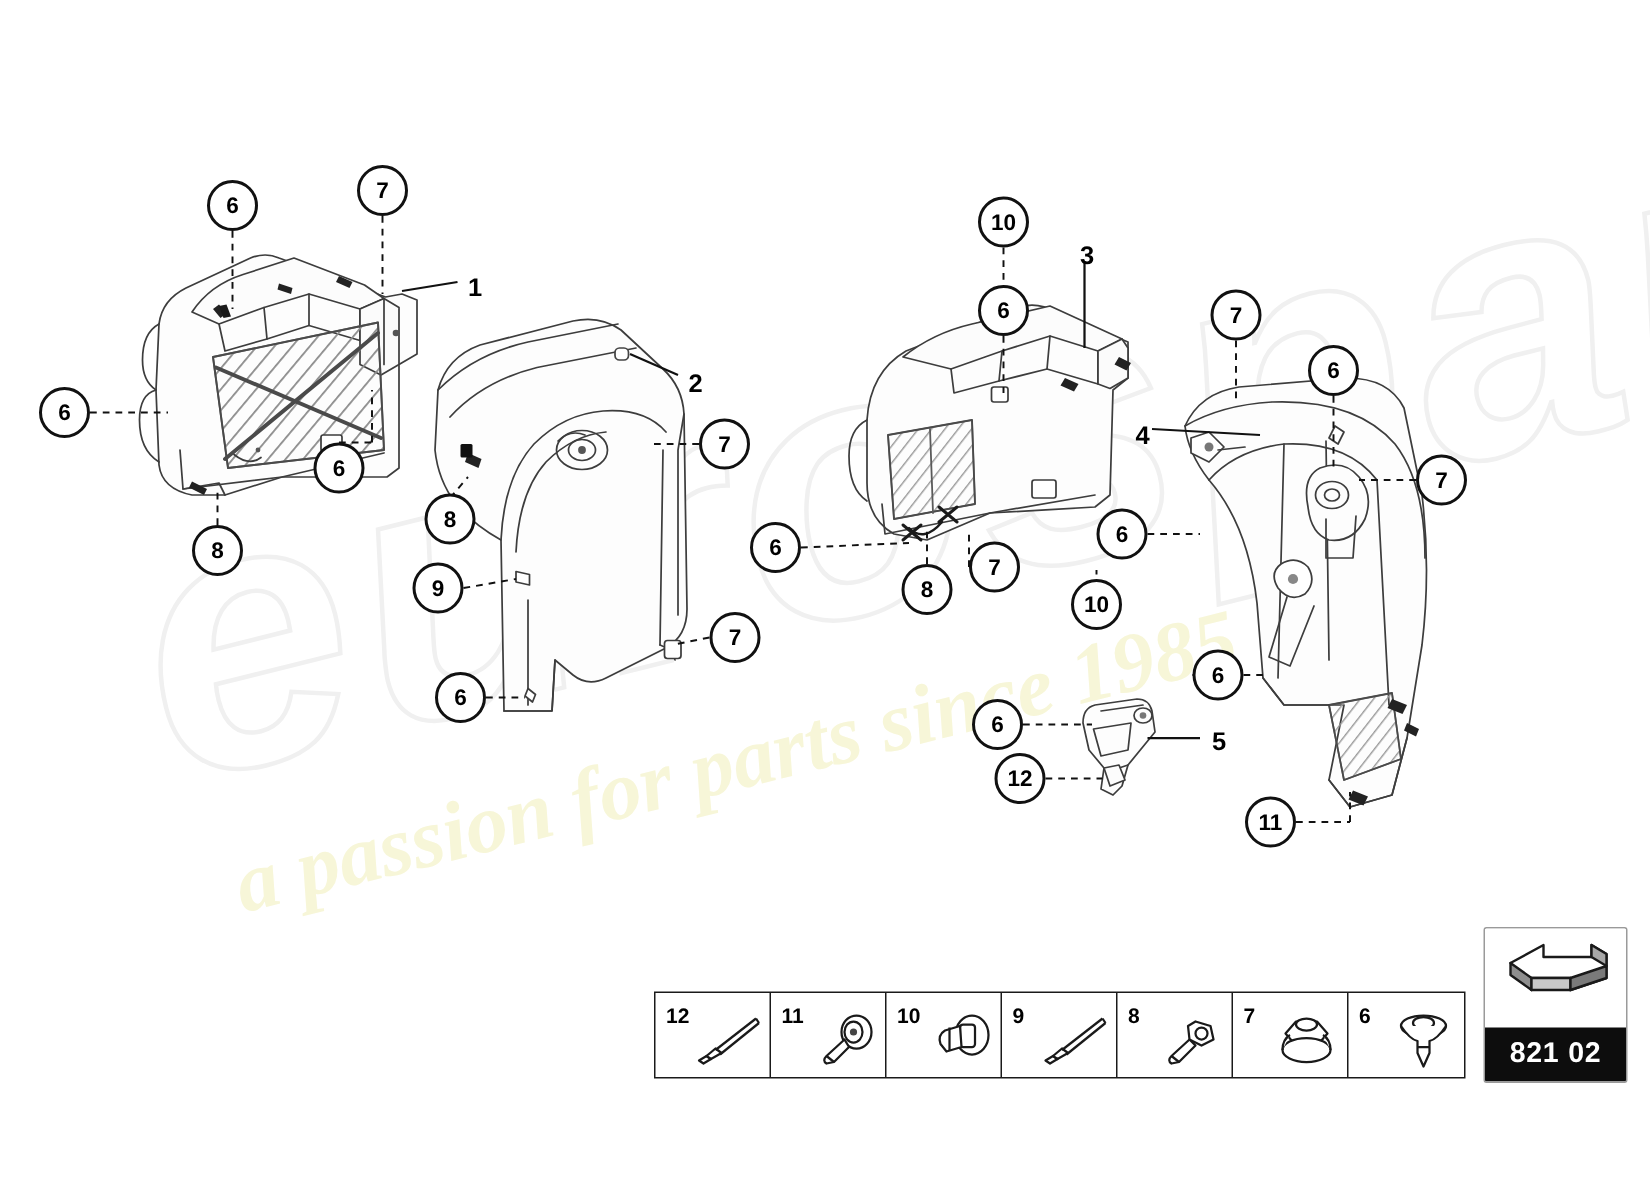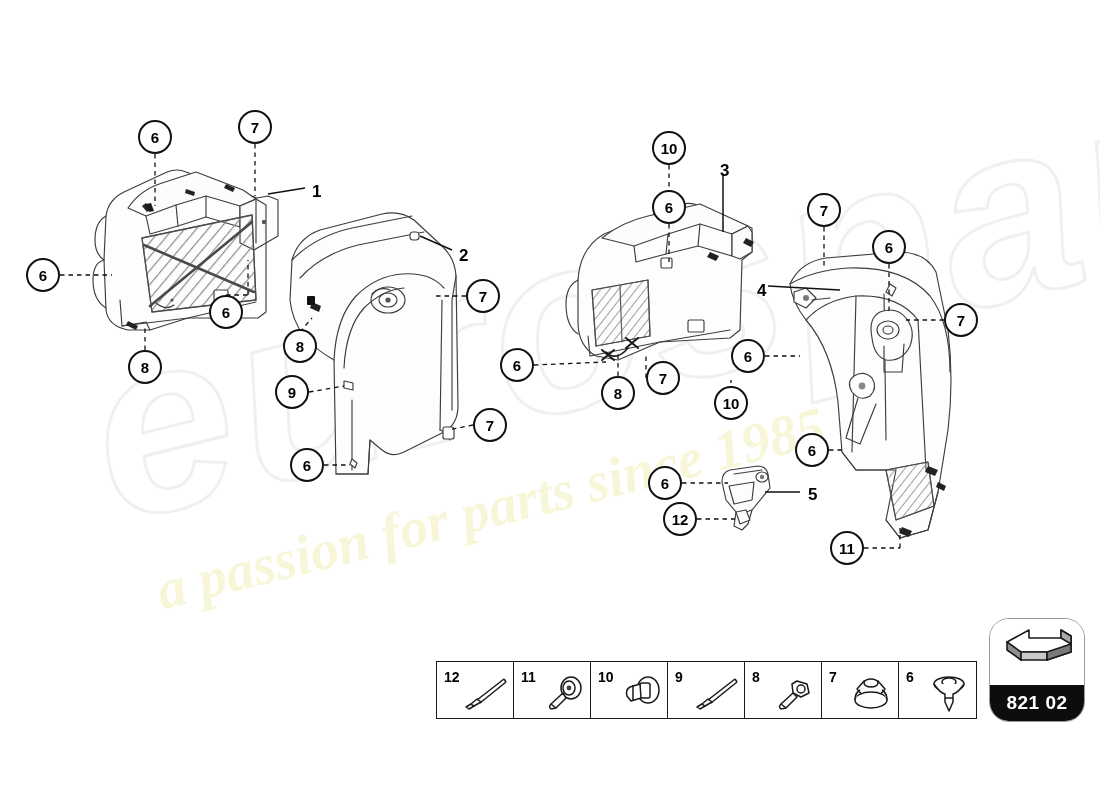--- a/index.html
+++ b/index.html
@@ -80,21 +80,21 @@
     font-family:"Liberation Sans", sans-serif;
   }
   .lico{position:absolute;right:4px;bottom:3px;width:48px;height:44px;}
 
   
   #badge{
     position:absolute;left:989px;top:618px;
     width:96px;height:104px;
     background:#ffffff;
     border:1.6px solid #9a9a9a;
-    border-radius:20px;
+    border-radius:2px;
     overflow:hidden;
     box-sizing:border-box;
     z-index:50;
   }
   #badge .arrowbox{height:66px;display:flex;align-items:center;justify-content:center;background:#fff;}
   #badge .numbox{
     height:36px;background:#0d0d0d;color:#ffffff;
     display:flex;align-items:center;justify-content:center;
     font-size:19px;font-weight:700;letter-spacing:.5px;
     font-family:"Liberation Sans", sans-serif;

